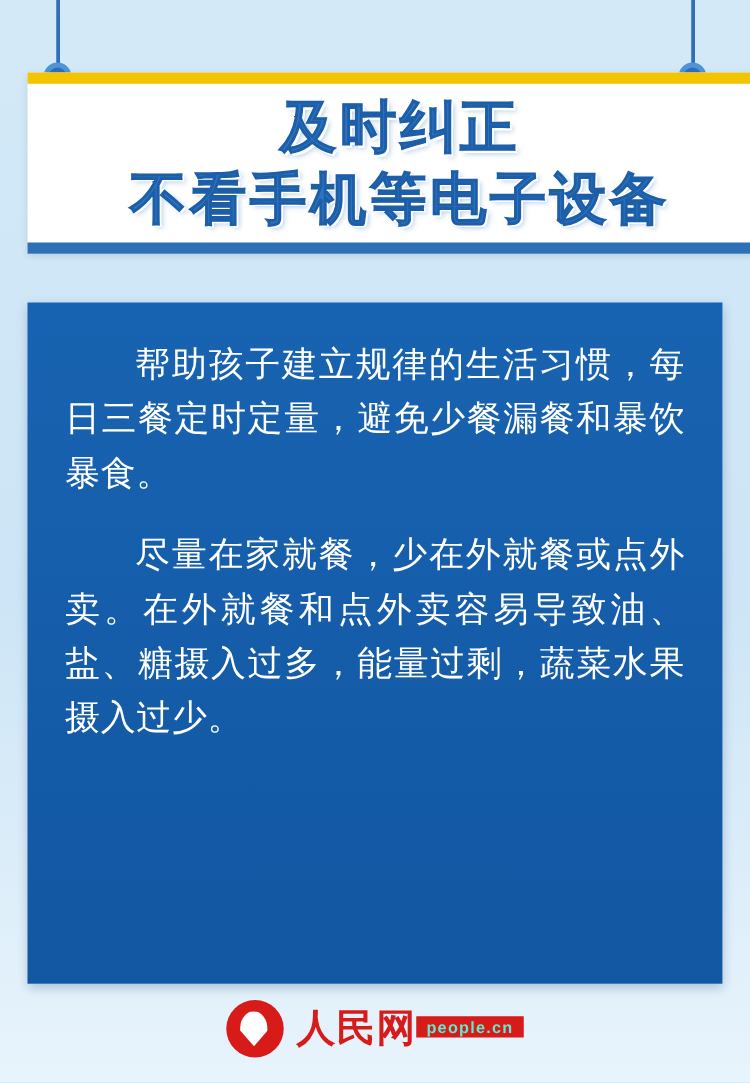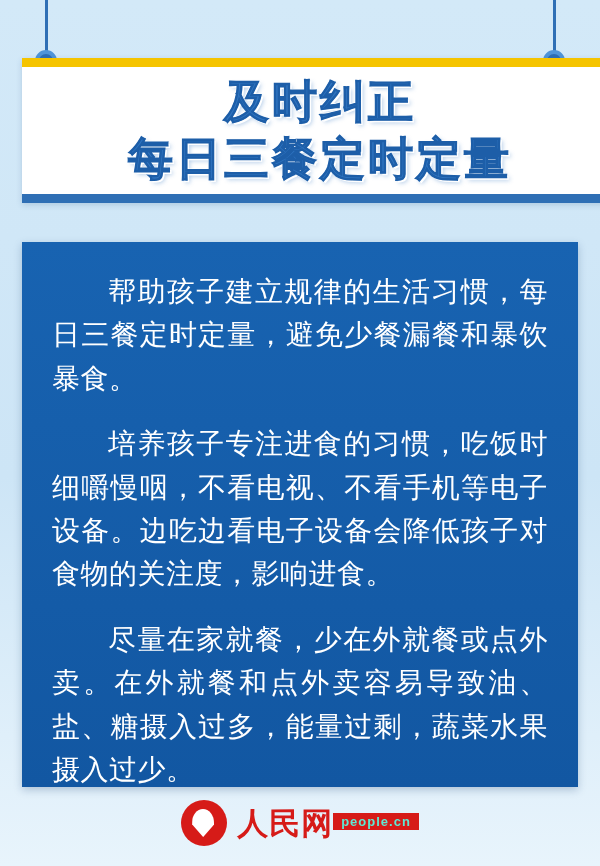--- a/index.html
+++ b/index.html
@@ -161,26 +161,25 @@
 
 <div class="poster">
 
   <div class="string left"></div>
   <div class="string right"></div>
   <div class="clip left"></div>
   <div class="clip right"></div>
 
   <div class="title-card">
     <div class="title-line">及时纠正</div>
-    <div class="title-line">每日三餐定时定量</div>
+    <div class="title-line">不看手机等电子设备</div>
   </div>
 
   <div class="body-card">
     <p class="para">帮助孩子建立规律的生活习惯，每日三餐定时定量，避免少餐漏餐和暴饮暴食。</p>
-    <p class="para">培养孩子专注进食的习惯，吃饭时细嚼慢咽，不看电视、不看手机等电子设备。边吃边看电子设备会降低孩子对食物的关注度，影响进食。</p>
     <p class="para">尽量在家就餐，少在外就餐或点外卖。在外就餐和点外卖容易导致油、盐、糖摄入过多，能量过剩，蔬菜水果摄入过少。</p>
   </div>
 
   <div class="footer">
     <span class="logo-mark"></span>
     <span class="logo-text">
       <span class="logo-cn">人民网</span>
       <span class="logo-en">people.cn</span>
     </span>
   </div>

